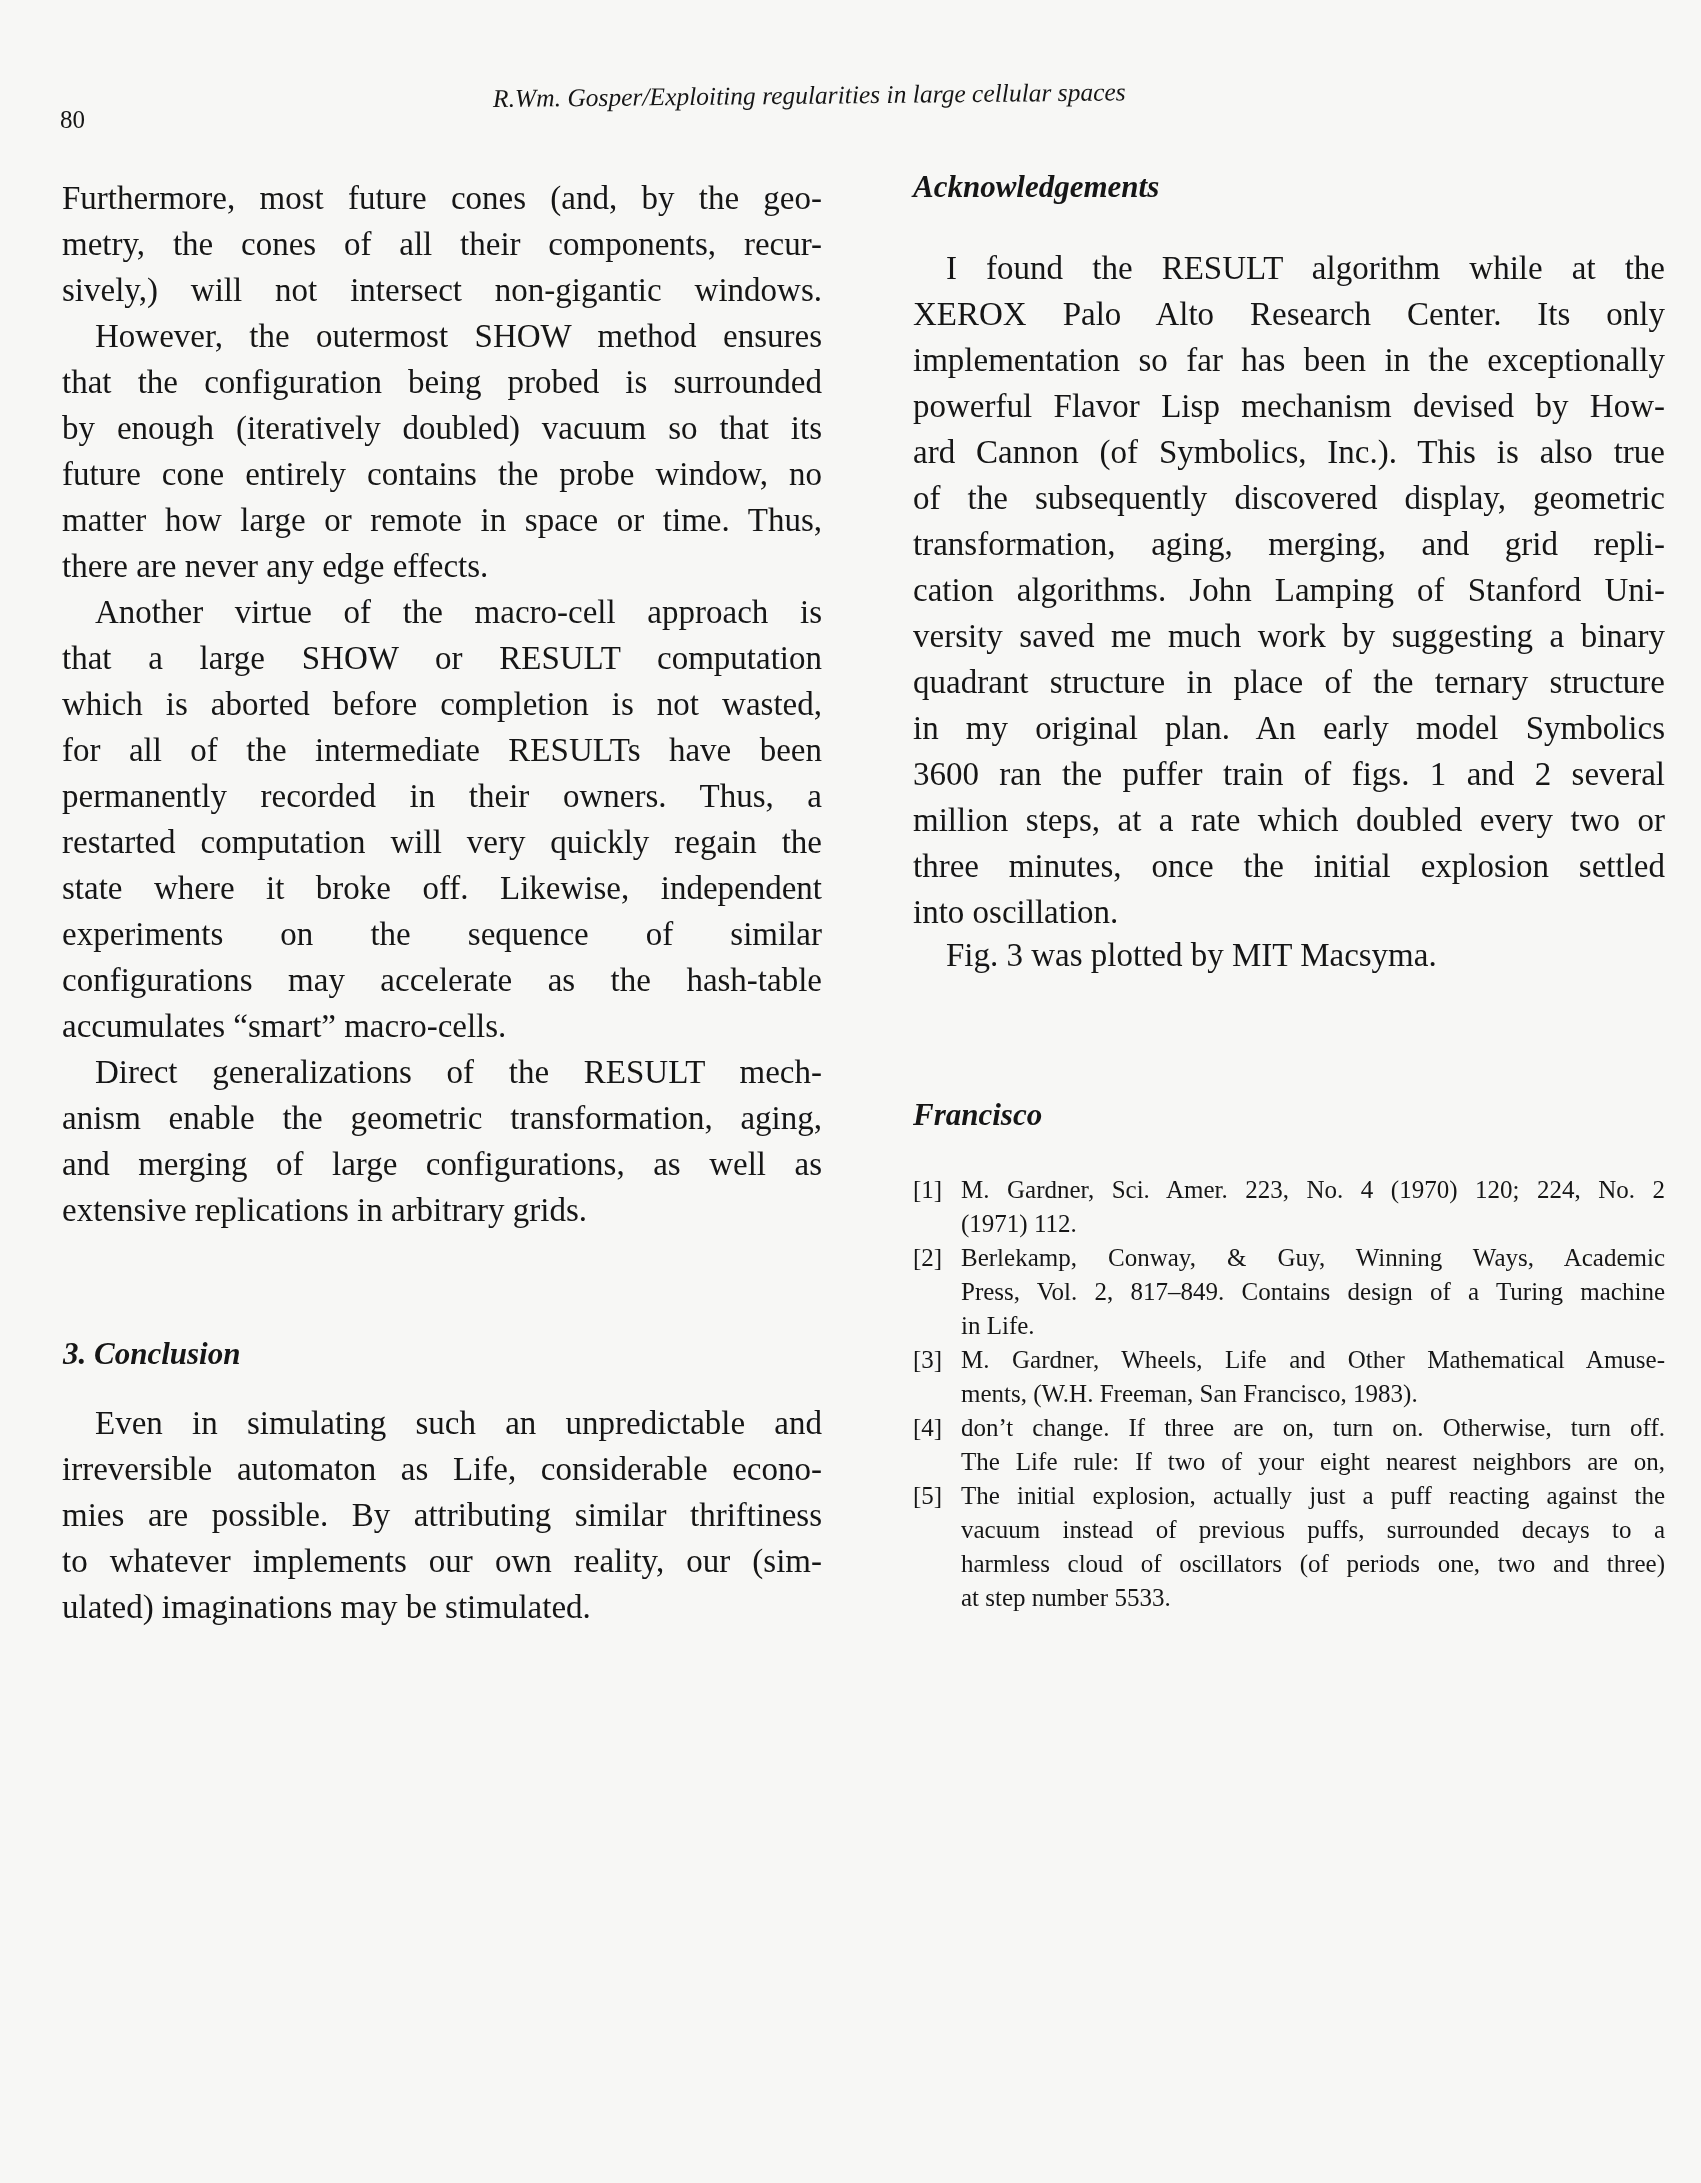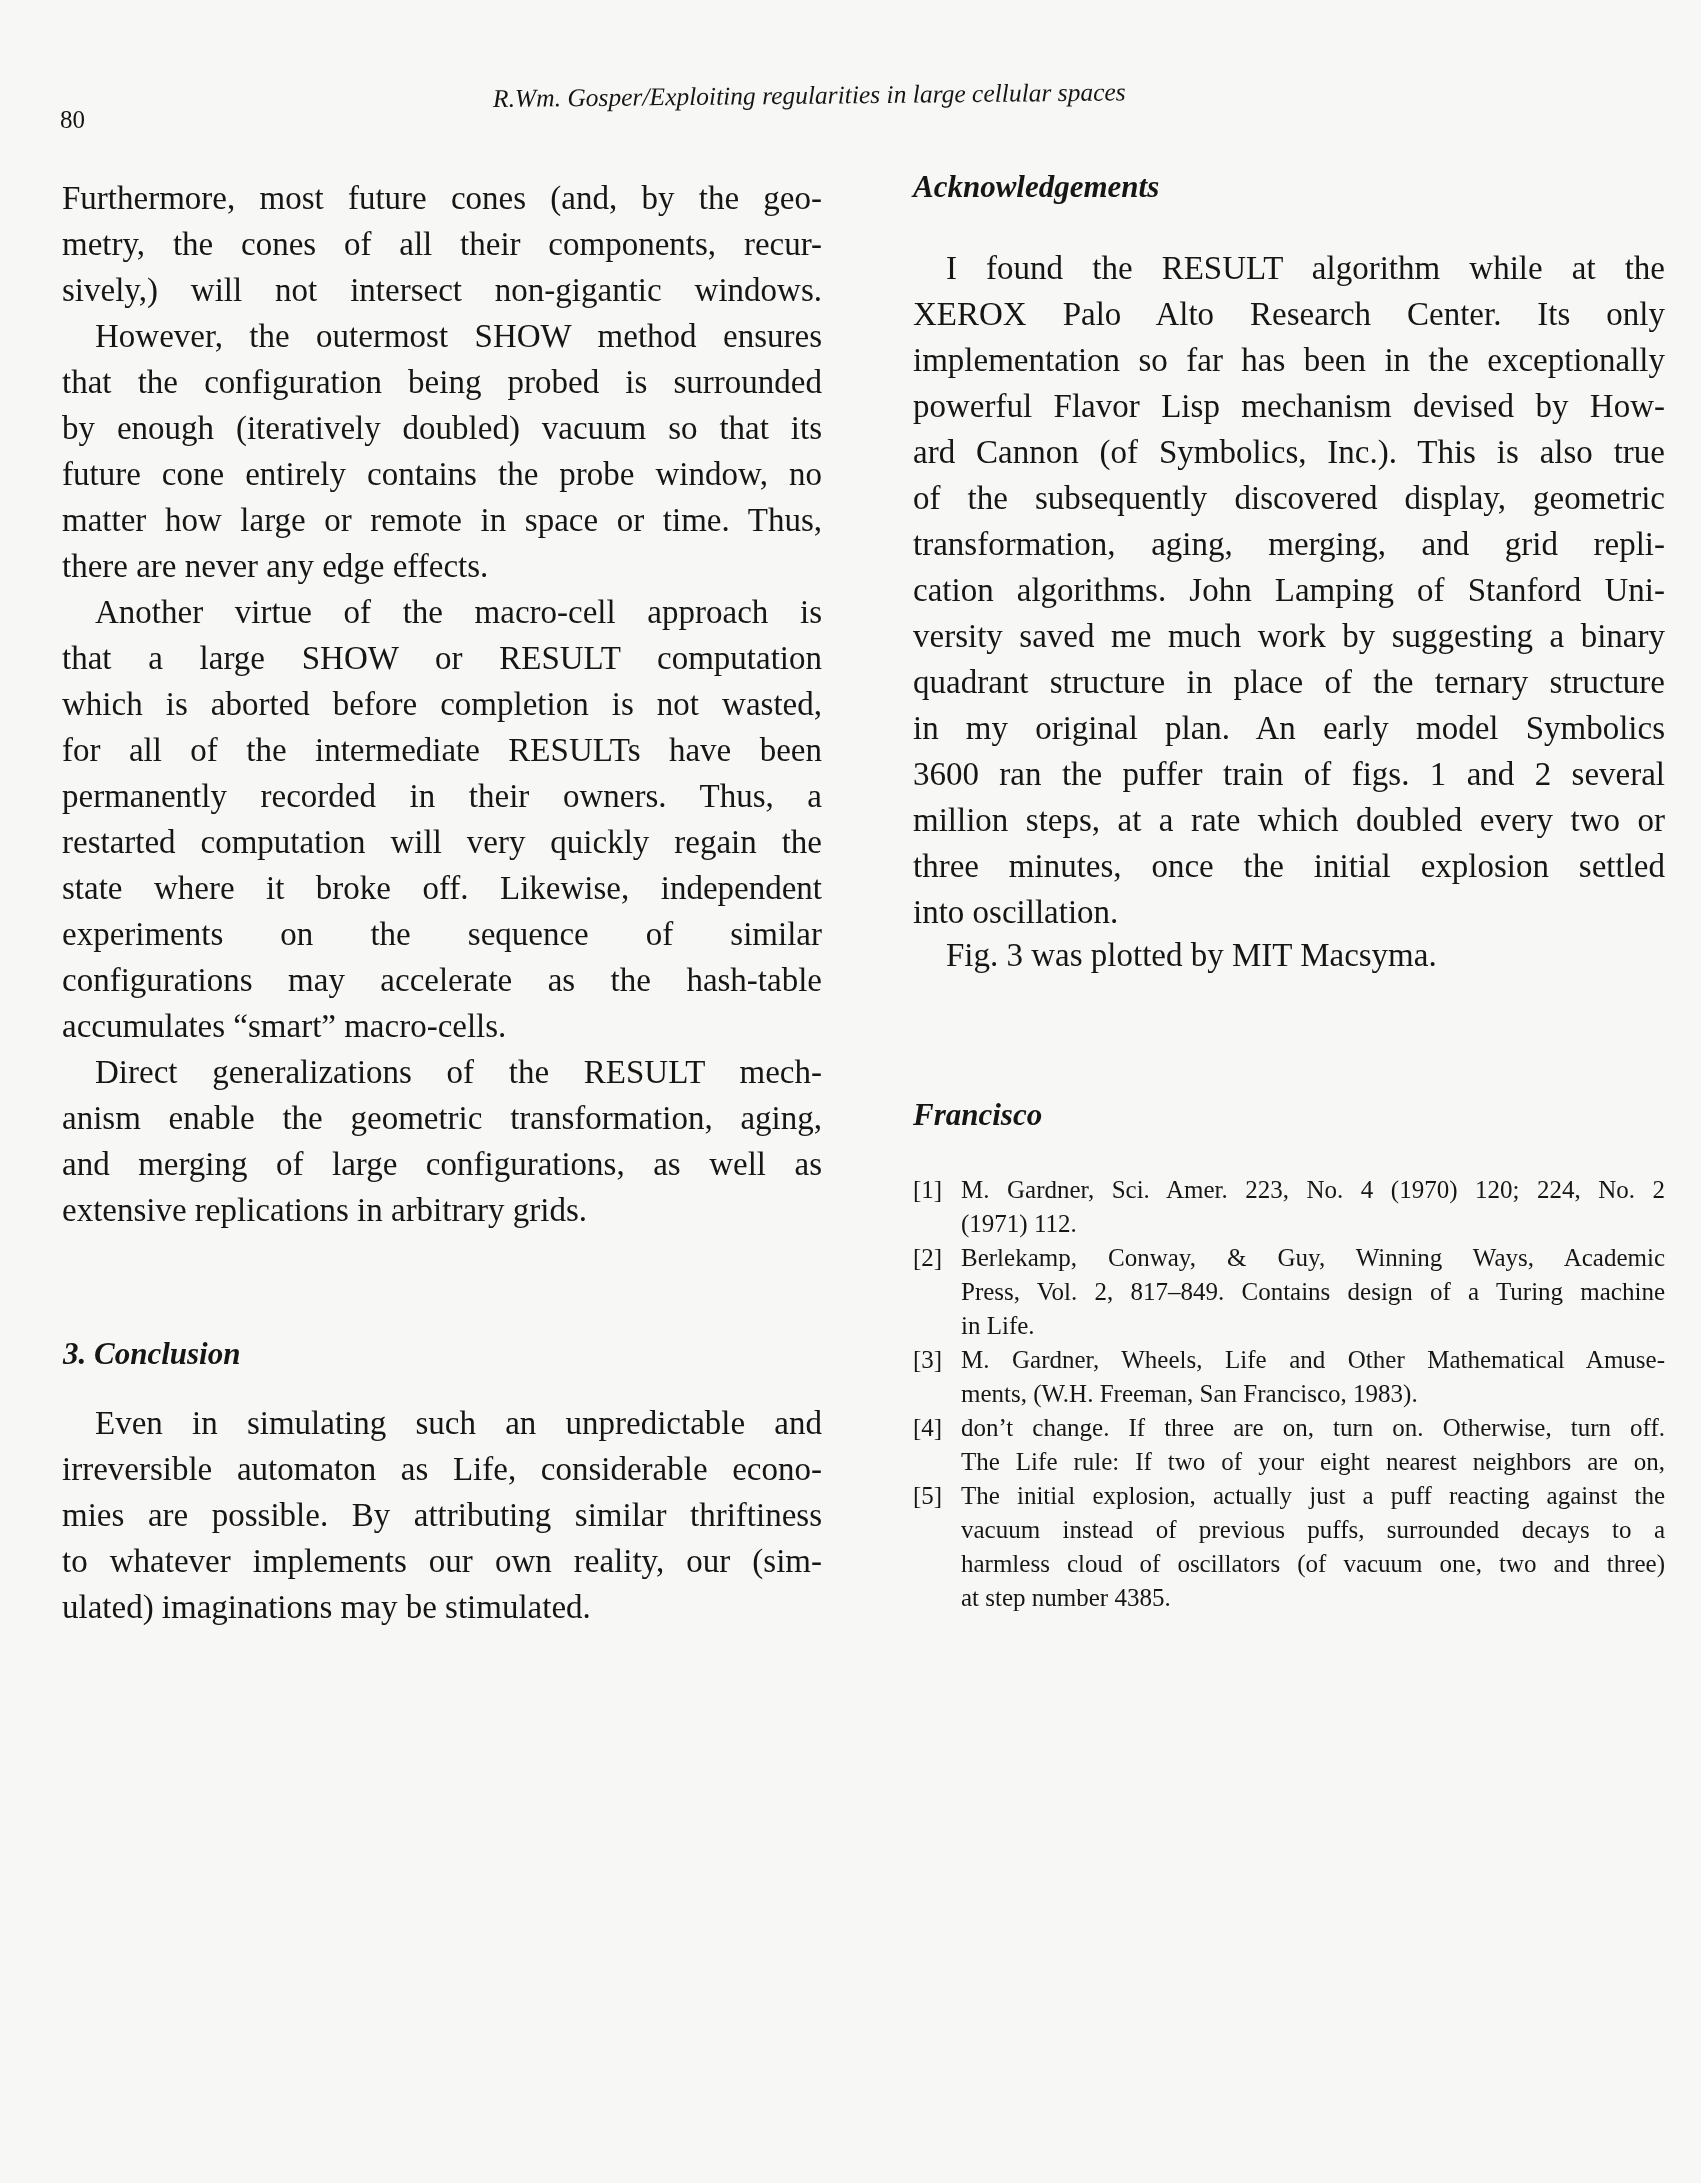--- a/index.html
+++ b/index.html
@@ -137,17 +137,17 @@
   </div>
   <div class="ref">
     <span class="ref-num">[4]</span>
     <span class="ref-line">don’t change. If three are on, turn on. Otherwise, turn off.</span>
     <span class="ref-line">The Life rule: If two of your eight nearest neighbors are on,</span>
   </div>
   <div class="ref">
     <span class="ref-num">[5]</span>
     <span class="ref-line">The initial explosion, actually just a puff reacting against the</span>
     <span class="ref-line">vacuum instead of previous puffs, surrounded decays to a</span>
-    <span class="ref-line">harmless cloud of oscillators (of vacuum one, two and three)</span>
-    <span class="ref-line last">at step number 4385.</span>
+    <span class="ref-line">harmless cloud of oscillators (of periods one, two and three)</span>
+    <span class="ref-line last">at step number 5533.</span>
   </div>
 </div>
 
 
 </body></html>

